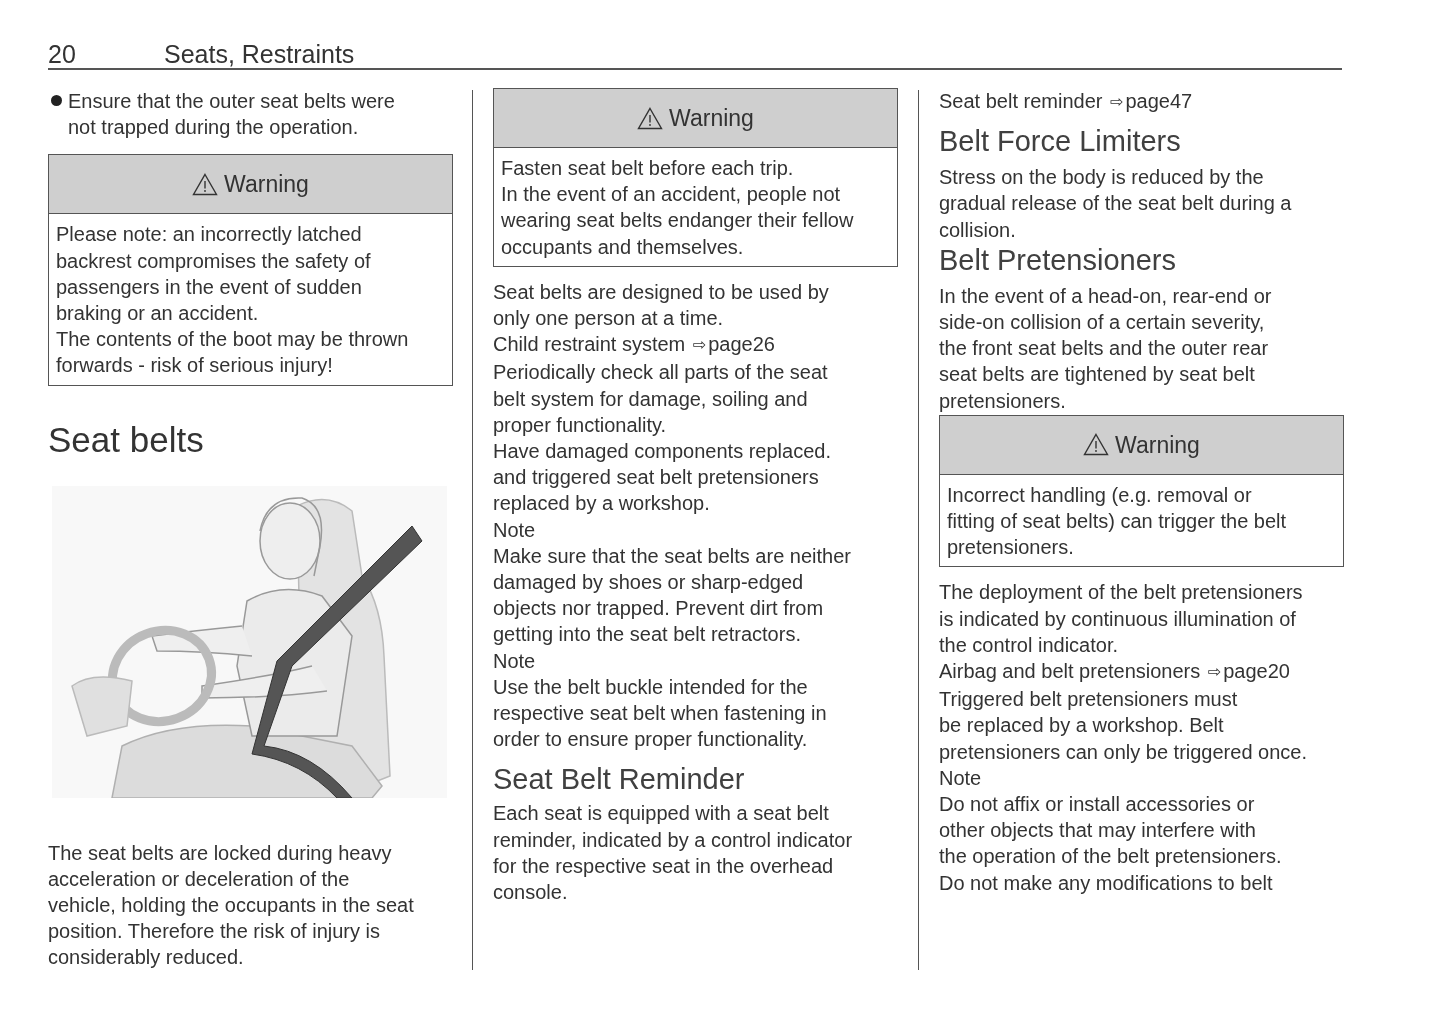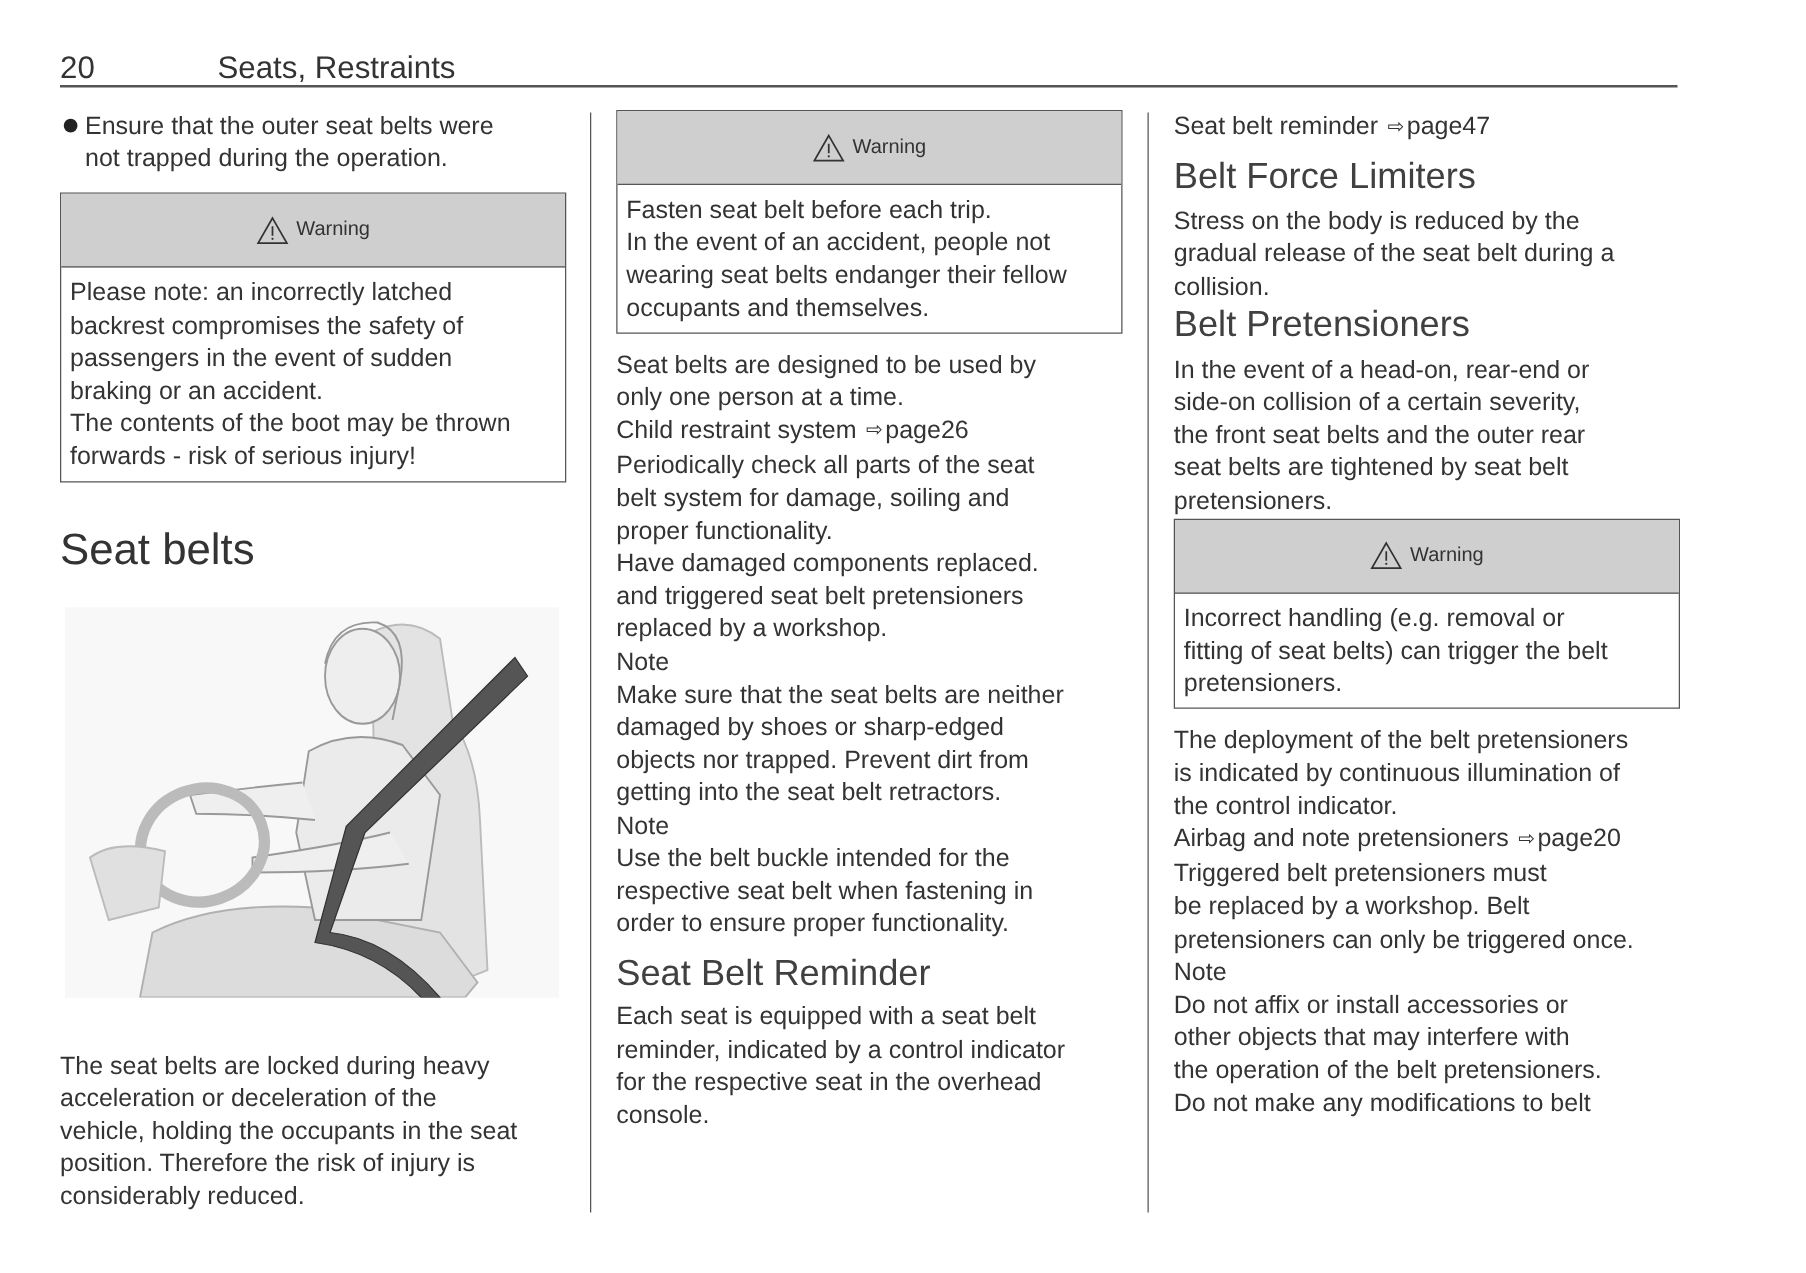--- a/index.html
+++ b/index.html
@@ -5,40 +5,40 @@
   html, body { margin: 0; padding: 0; background: #ffffff; }
   body {
     width: 1445px; height: 1018px; position: relative; overflow: hidden;
     font-family: "Liberation Sans", sans-serif; color: #333333;
   }
   .header {
     position: absolute; left: 48px; top: 38px; width: 1294px; height: 30px;
     border-bottom: 2px solid #555;
   }
   .page-num { position: absolute; left: 0; top: 2px; font-size: 25px; color: #333; }
-  .chapter { position: absolute; left: 126px; top: 2px; font-size: 25px; color: #333; }
+  .chapter { position: absolute; left: 116px; top: 2px; font-size: 25px; color: #333; }
 
   .col { position: absolute; top: 88px; font-size: 20px; line-height: 26.2px; }
   .col1 { left: 48px; width: 405px; }
   .col2 { left: 493px; width: 405px; }
   .col3 { left: 939px; width: 405px; }
 
   .vrule { position: absolute; top: 90px; width: 1px; height: 880px; background: #555; }
 
   .bullet { position: relative; padding-left: 20px; margin-top: 0; }
   .bullet .dot {
     position: absolute; left: 3px; top: 7px; width: 11px; height: 11px;
     border-radius: 50%; background: #222;
   }
 
   .warn { border: 1.5px solid #555; background: #fff; }
   .warn-head {
     background: #cfcfcf; border-bottom: 1.5px solid #555; height: 58px;
     display: flex; align-items: center; justify-content: center;
-    font-size: 16px; color: #333;
+    font-size: 23px; color: #333;
   }
   .warn-head svg { margin-right: 6px; }
   .warn-body { padding: 7px 7px 6px 7px; }
   .h1 { font-size: 35px; color: #333; line-height: 40px; }
   .h2 { font-size: 29px; color: #404040; line-height: 34px; }
   .arrow { font-size: 16px; margin: 0 2px; position: relative; top: -1px; }
 
   .figure {
     width: 395px; height: 312px; margin-left: 4px;
     background: #f8f8f8;
@@ -202,21 +202,21 @@
       <div>fitting of seat belts) can trigger the belt</div>
       <div>pretensioners.</div>
     </div>
   </div>
 
   <div style="margin-top:12px">
     <div>The deployment of the belt pretensioners</div>
     <div>is indicated by continuous illumination of</div>
     <div>the control indicator.</div>
     <div>
-      <span>Airbag and note pretensioners</span>
+      <span>Airbag and belt pretensioners</span>
       <span class="arrow">⇨</span><span>page20</span>
     </div>
     <div>Triggered belt pretensioners must</div>
     <div>be replaced by a workshop. Belt</div>
     <div>pretensioners can only be triggered once.</div>
     <div>Note</div>
     <div>Do not affix or install accessories or</div>
     <div>other objects that may interfere with</div>
     <div>the operation of the belt pretensioners.</div>
     <div>Do not make any modifications to belt</div>

